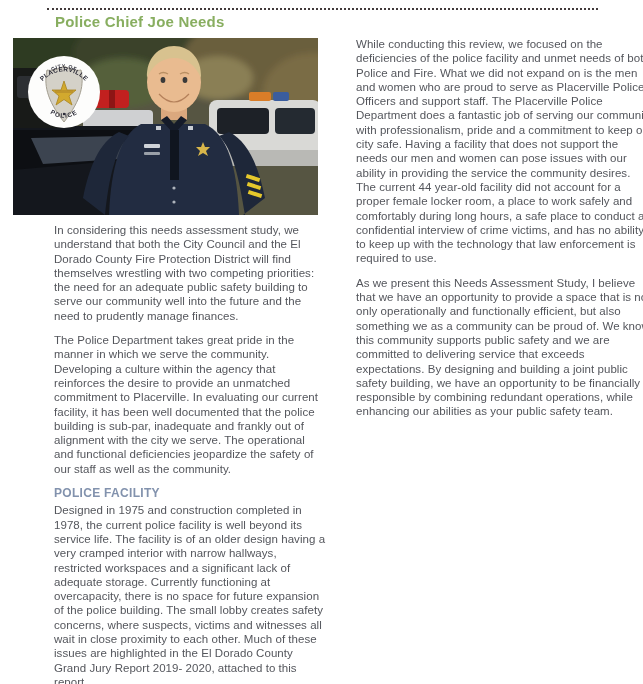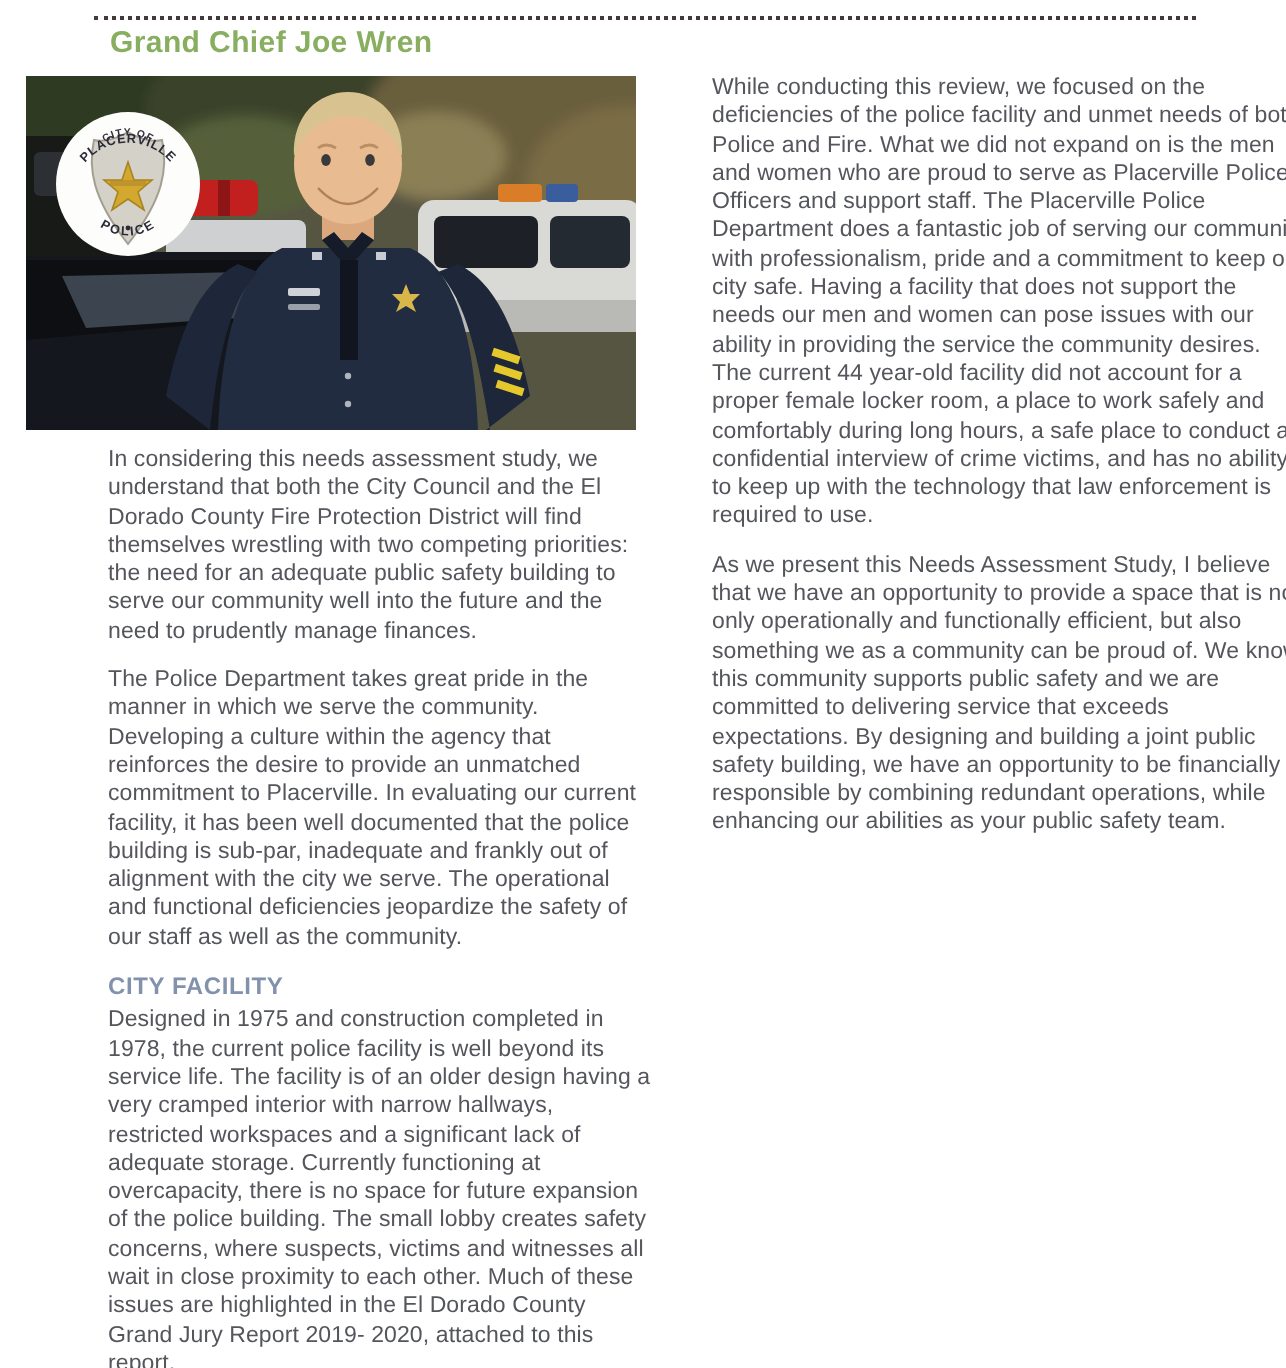--- a/index.html
+++ b/index.html
@@ -32,21 +32,21 @@
     color:#8292ad; letter-spacing:0.3px;
   }
 </style>
 </head>
 <body>
 
 <div class="page">
 
   <div class="top-rule"></div>
 
-  <h1 class="page-title">Grand Chief Joe Wren</h1>
+  <h1 class="page-title">Police Chief Joe Needs</h1>
 
   <figure class="photo">
     <svg width="305" height="177" viewBox="0 0 305 177" xmlns="http://www.w3.org/2000/svg">
       <defs>
         <filter id="blurBg" x="-20%" y="-20%" width="140%" height="140%">
           <feGaussianBlur stdDeviation="3.2"></feGaussianBlur>
         </filter>
         <path id="arcTop1" d="M 36,36 A 21,21 0 0 1 66,36" fill="none"></path>
         <path id="arcTop2" d="M 25,51 A 28,28 0 0 1 77,51" fill="none"></path>
         <path id="arcBot" d="M 31,69 A 24,24 0 0 0 71,69" fill="none"></path>
@@ -141,21 +141,21 @@
           <textPath href="#arcBot" startOffset="50%">POLICE</textPath>
         </text>
         <circle cx="51" cy="76" r="1.2" fill="#2c2c38"></circle>
       </g>
     </svg>
   </figure>
 
   <div class="col col-left">
     <p>In considering this needs assessment study, we understand that both the City Council and the El Dorado County Fire Protection District will find themselves wrestling with two competing priorities: the need for an adequate public safety building to serve our community well into the future and the need to prudently manage finances.</p>
     <p>The Police Department takes great pride in the manner in which we serve the community. Developing a culture within the agency that reinforces the desire to provide an unmatched commitment to Placerville. In evaluating our current facility, it has been well documented that the police building is sub-par, inadequate and frankly out of alignment with the city we serve. The operational and functional deficiencies jeopardize the safety of our staff as well as the community.</p>
-    <h2 class="subheading">CITY FACILITY</h2>
+    <h2 class="subheading">POLICE FACILITY</h2>
     <p>Designed in 1975 and construction completed in 1978, the current police facility is well beyond its service life. The facility is of an older design having a very cramped interior with narrow hallways, restricted workspaces and a significant lack of adequate storage. Currently functioning at overcapacity, there is no space for future expansion of the police building. The small lobby creates safety concerns, where suspects, victims and witnesses all wait in close proximity to each other. Much of these issues are highlighted in the El Dorado County Grand Jury Report 2019- 2020, attached to this report.</p>
   </div>
 
   <div class="col col-right">
     <p>While conducting this review, we focused on the deficiencies of the police facility and unmet needs of both Police and Fire. What we did not expand on is the men and women who are proud to serve as Placerville Police Officers and support staff. The Placerville Police Department does a fantastic job of serving our community with professionalism, pride and a commitment to keep our city safe. Having a facility that does not support the needs our men and women can pose issues with our ability in providing the service the community desires. The current 44 year-old facility did not account for a proper female locker room, a place to work safely and comfortably during long hours, a safe place to conduct a confidential interview of crime victims, and has no ability to keep up with the technology that law enforcement is required to use.</p>
     <p>As we present this Needs Assessment Study, I believe that we have an opportunity to provide a space that is not only operationally and functionally efficient, but also something we as a community can be proud of. We know this community supports public safety and we are committed to delivering service that exceeds expectations. By designing and building a joint public safety building, we have an opportunity to be financially responsible by combining redundant operations, while enhancing our abilities as your public safety team.</p>
   </div>
 
 </div>
 

